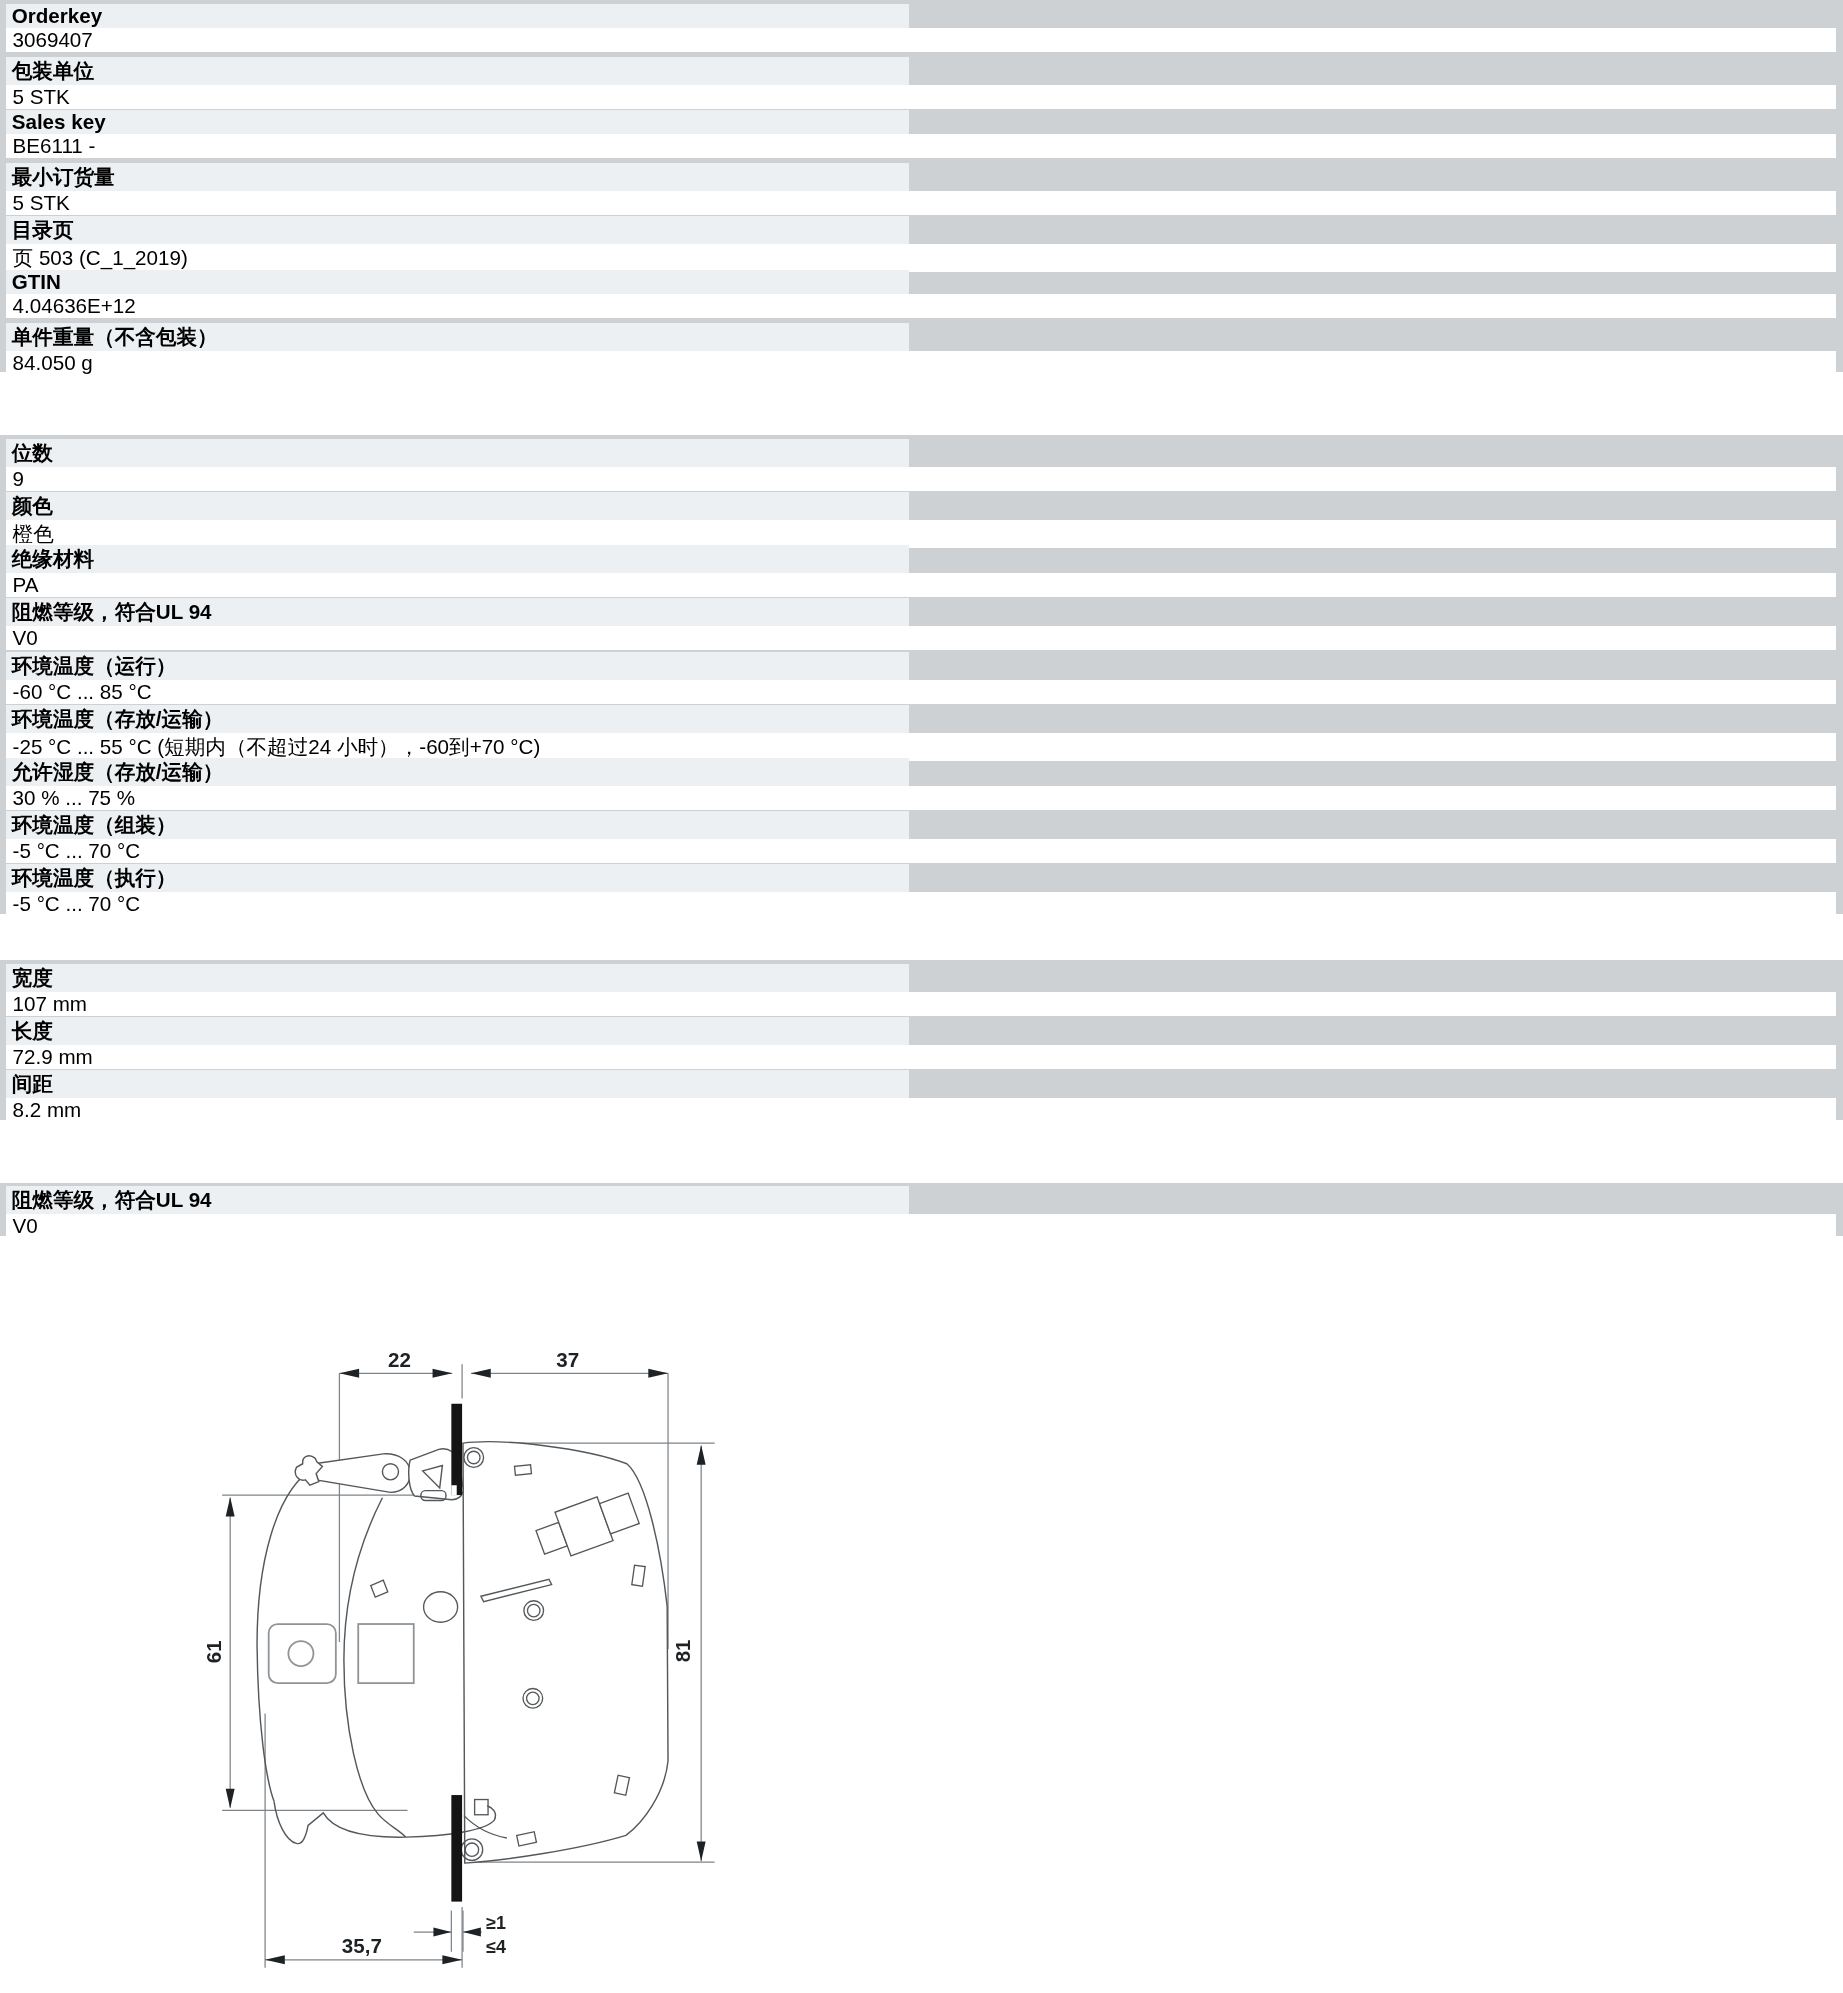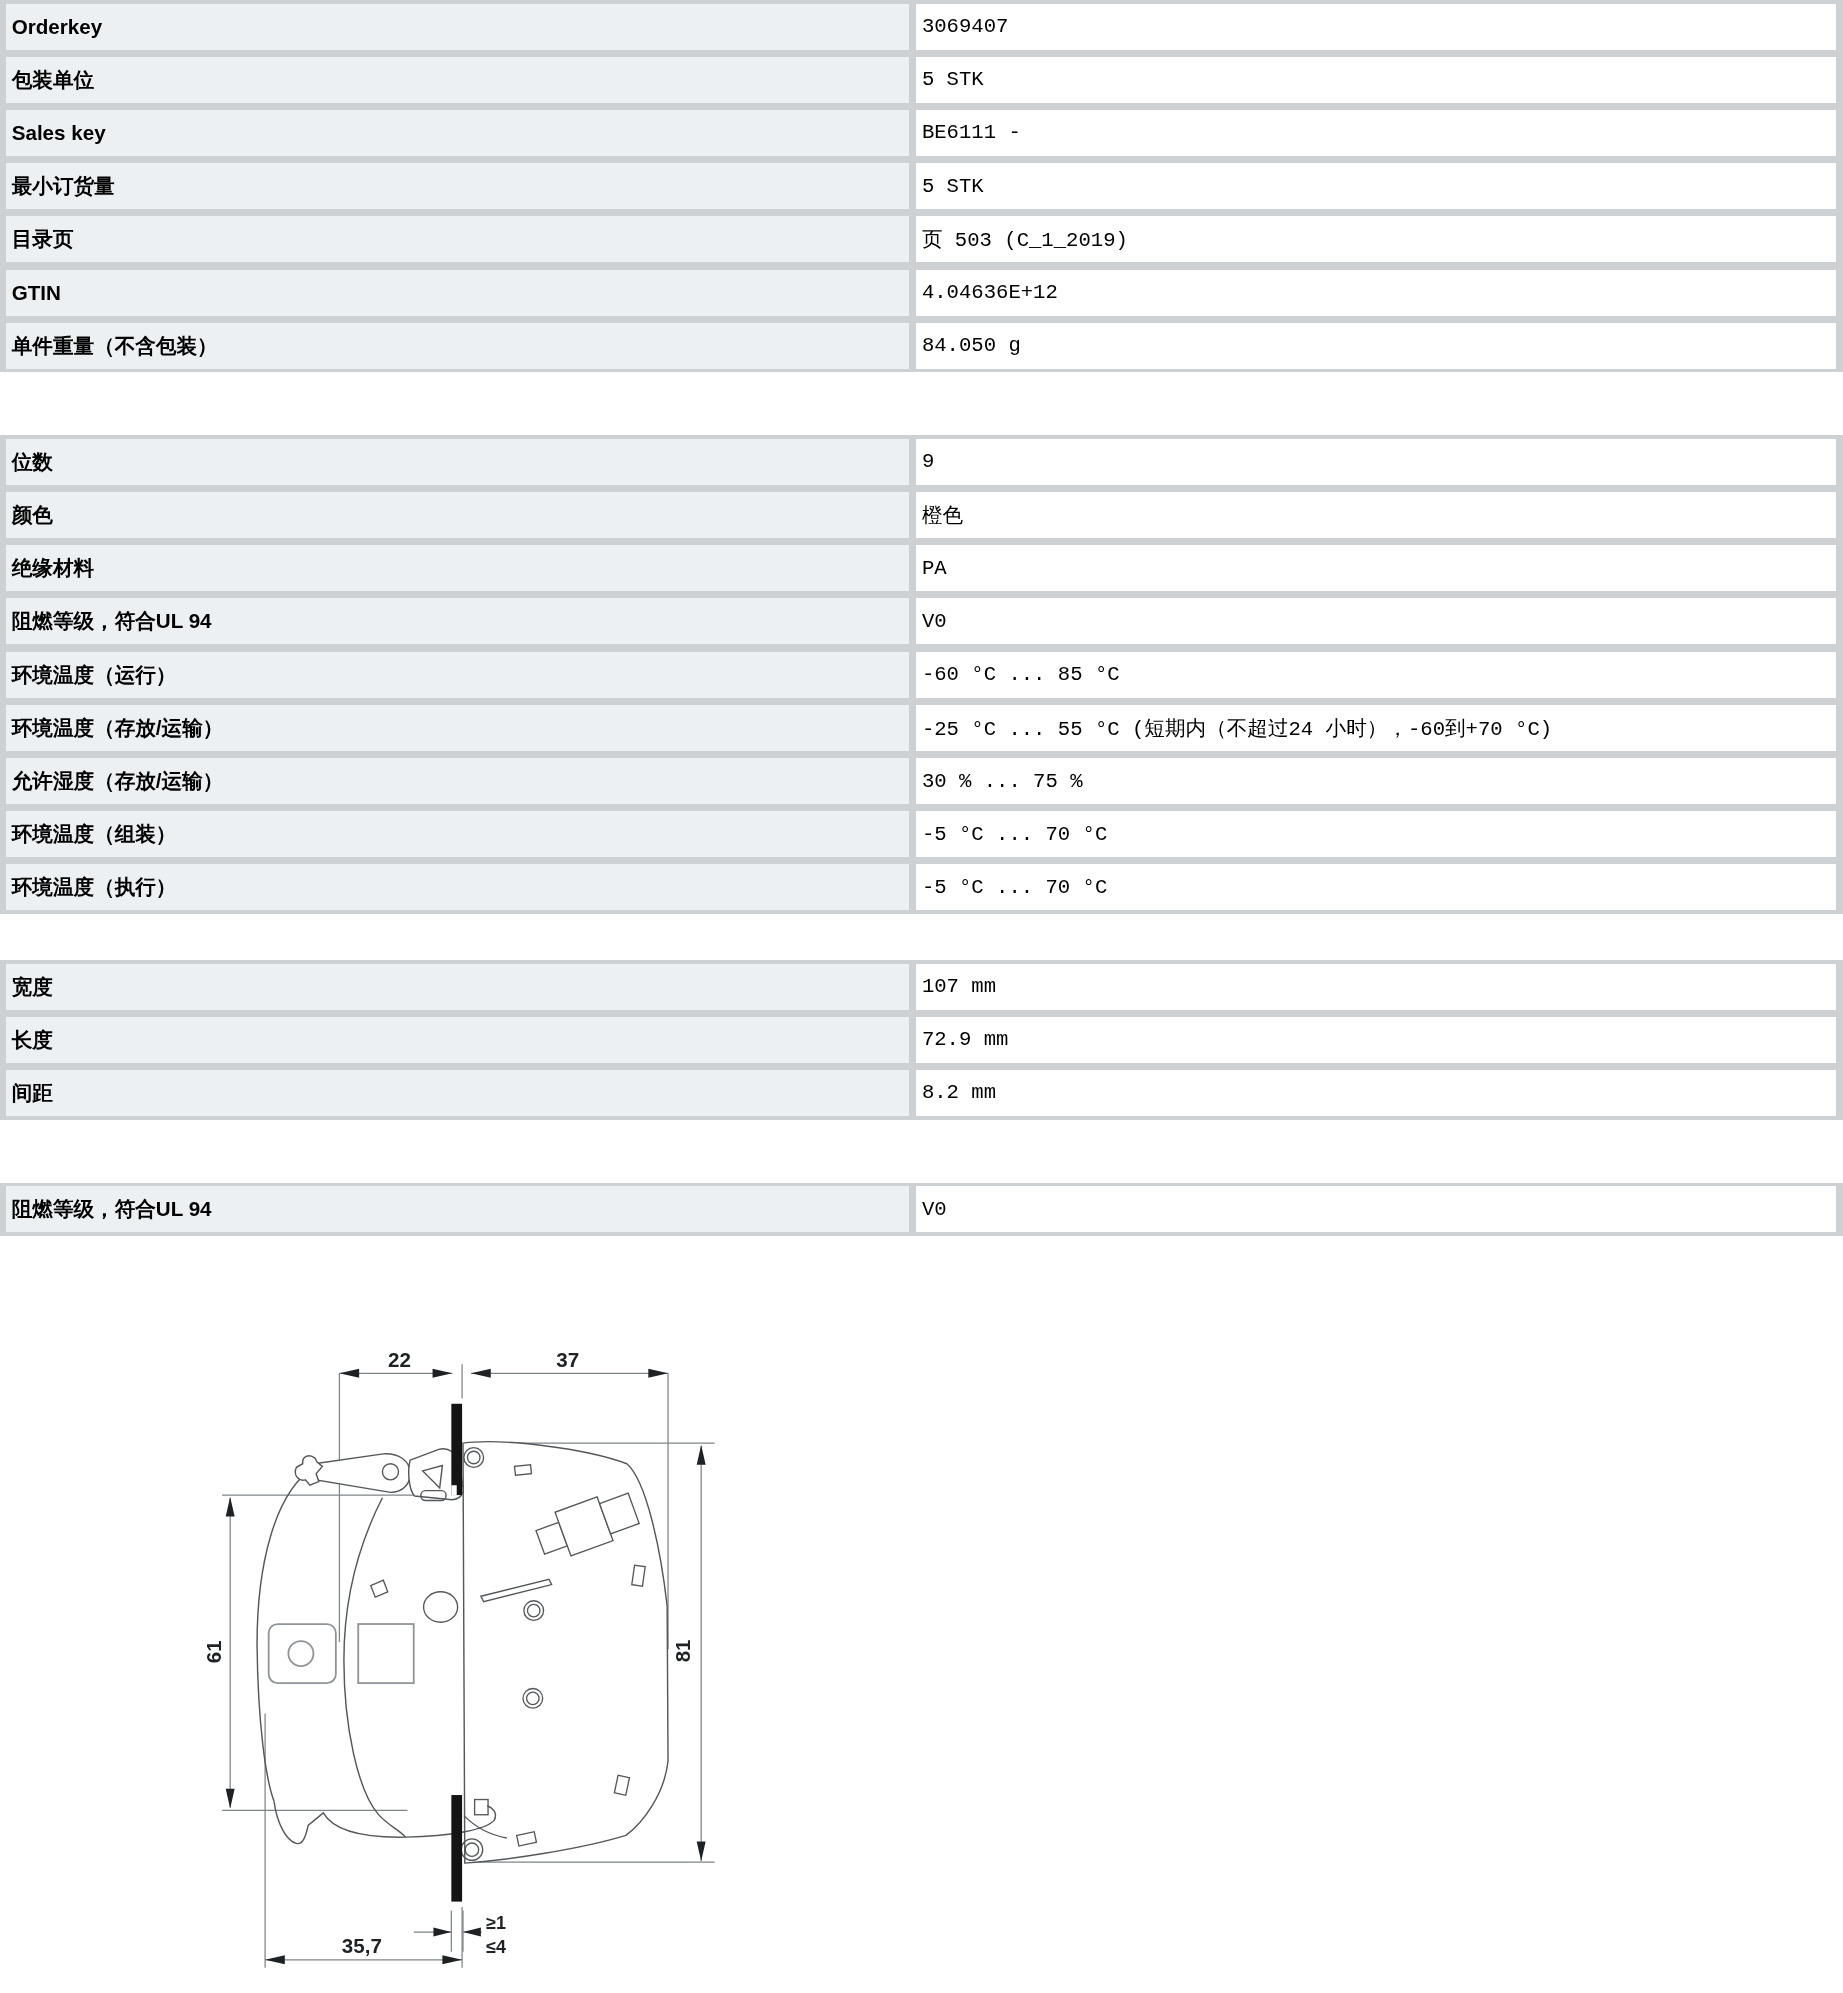--- a/index.html
+++ b/index.html
@@ -3,30 +3,30 @@
 <meta charset="utf-8">
 <style>
   html,body{margin:0;padding:0;}
   body{
     width:1843px;height:1994px;position:relative;background:#ffffff;
     font-family:"Liberation Sans","DejaVu Sans",sans-serif;color:#000;
   }
   .spec-table{background:#cdd1d4;padding:3.6px 7.2px 3.6px 6.3px;}
   .spec-table.mt58{margin-top:63px;}
   .spec-table.mt51{margin-top:46px;}
-  .spec-row{display:flex;height:46px;margin-bottom:7.2px;}
+  .spec-row{display:flex;height:46px;margin-bottom:7.2px;flex-direction:column;}
   .spec-row:last-child{margin-bottom:0;}
   .spec-label{
     width:903px;box-sizing:border-box;background:#edf0f2;margin-right:6.3px;
     display:flex;align-items:center;padding-left:5.4px;
     font-size:20.6px;font-weight:700;white-space:nowrap;
   }
   .spec-value{
     flex:1;background:#ffffff;display:flex;align-items:center;
-    padding-left:6.3px;font-size:20.6px;font-weight:400;white-space:nowrap;font-family:Liberation Mono, monospace;
+    padding-left:6.3px;font-size:20.6px;font-weight:400;white-space:nowrap;
   }
   .drawing-wrap{position:absolute;left:206px;top:1340px;width:548px;height:637px;}
   svg text{font-family:"Liberation Sans","DejaVu Sans",sans-serif;font-weight:700;}
   .dim-text{font-size:23px;fill:#1e2224;}
   .dim-text-small{font-size:20px;fill:#1e2224;}
 </style>
 </head>
 <body>
 
 <div class="spec-table">

